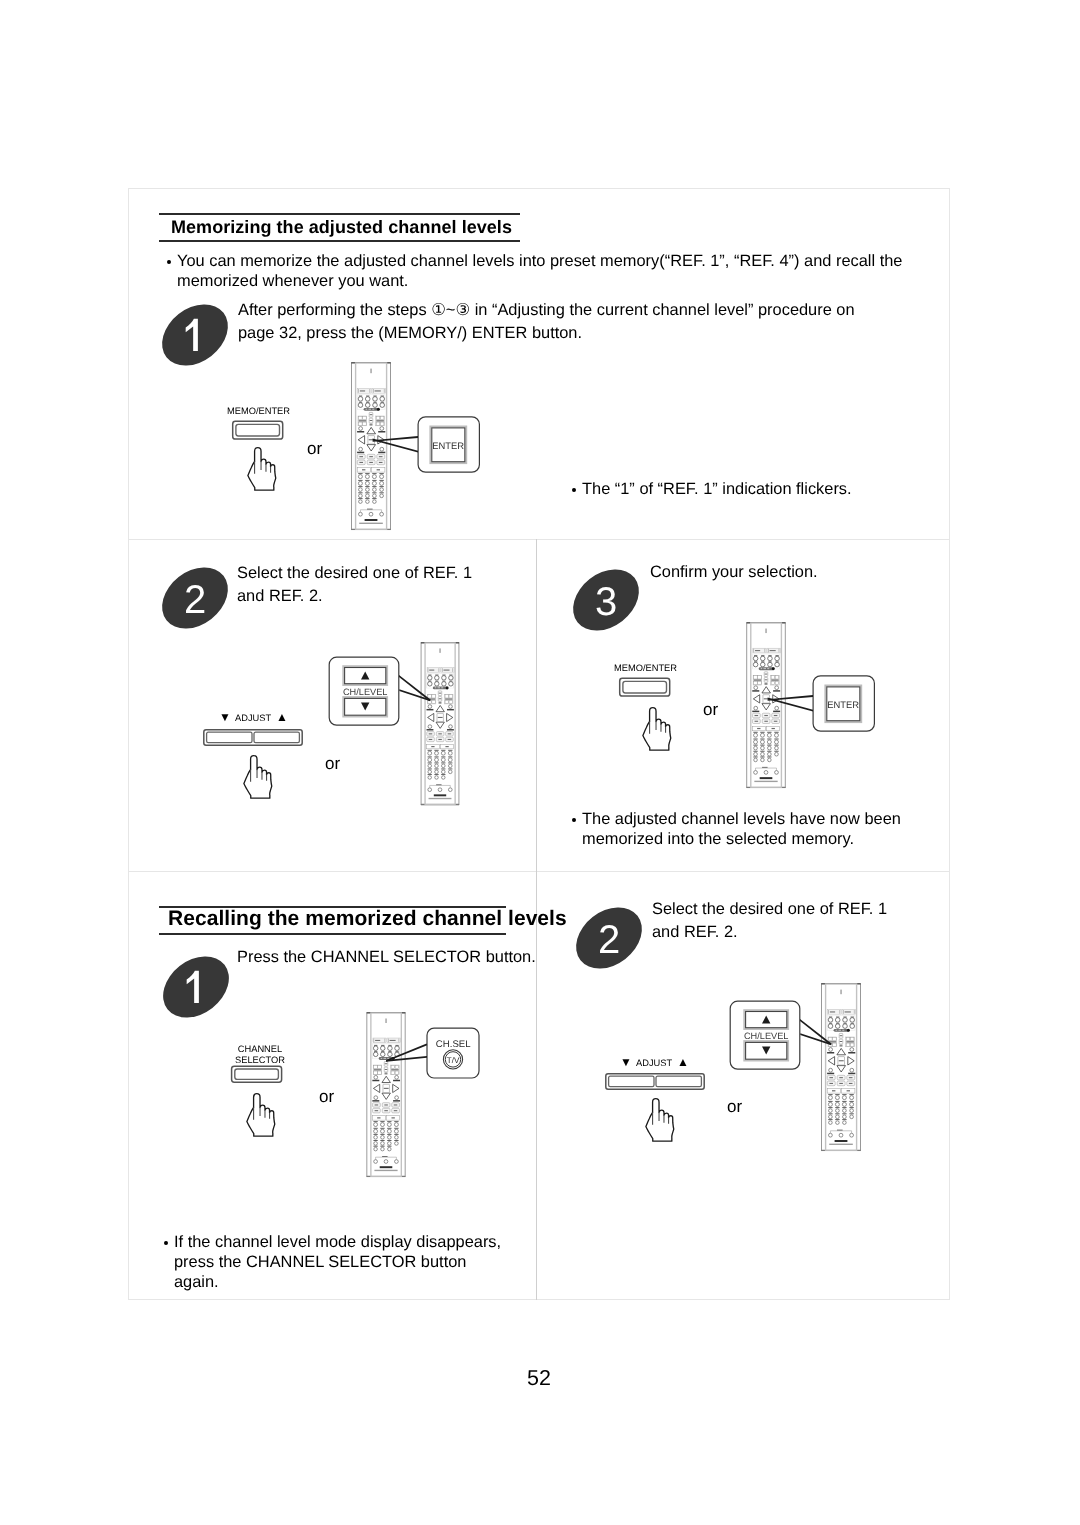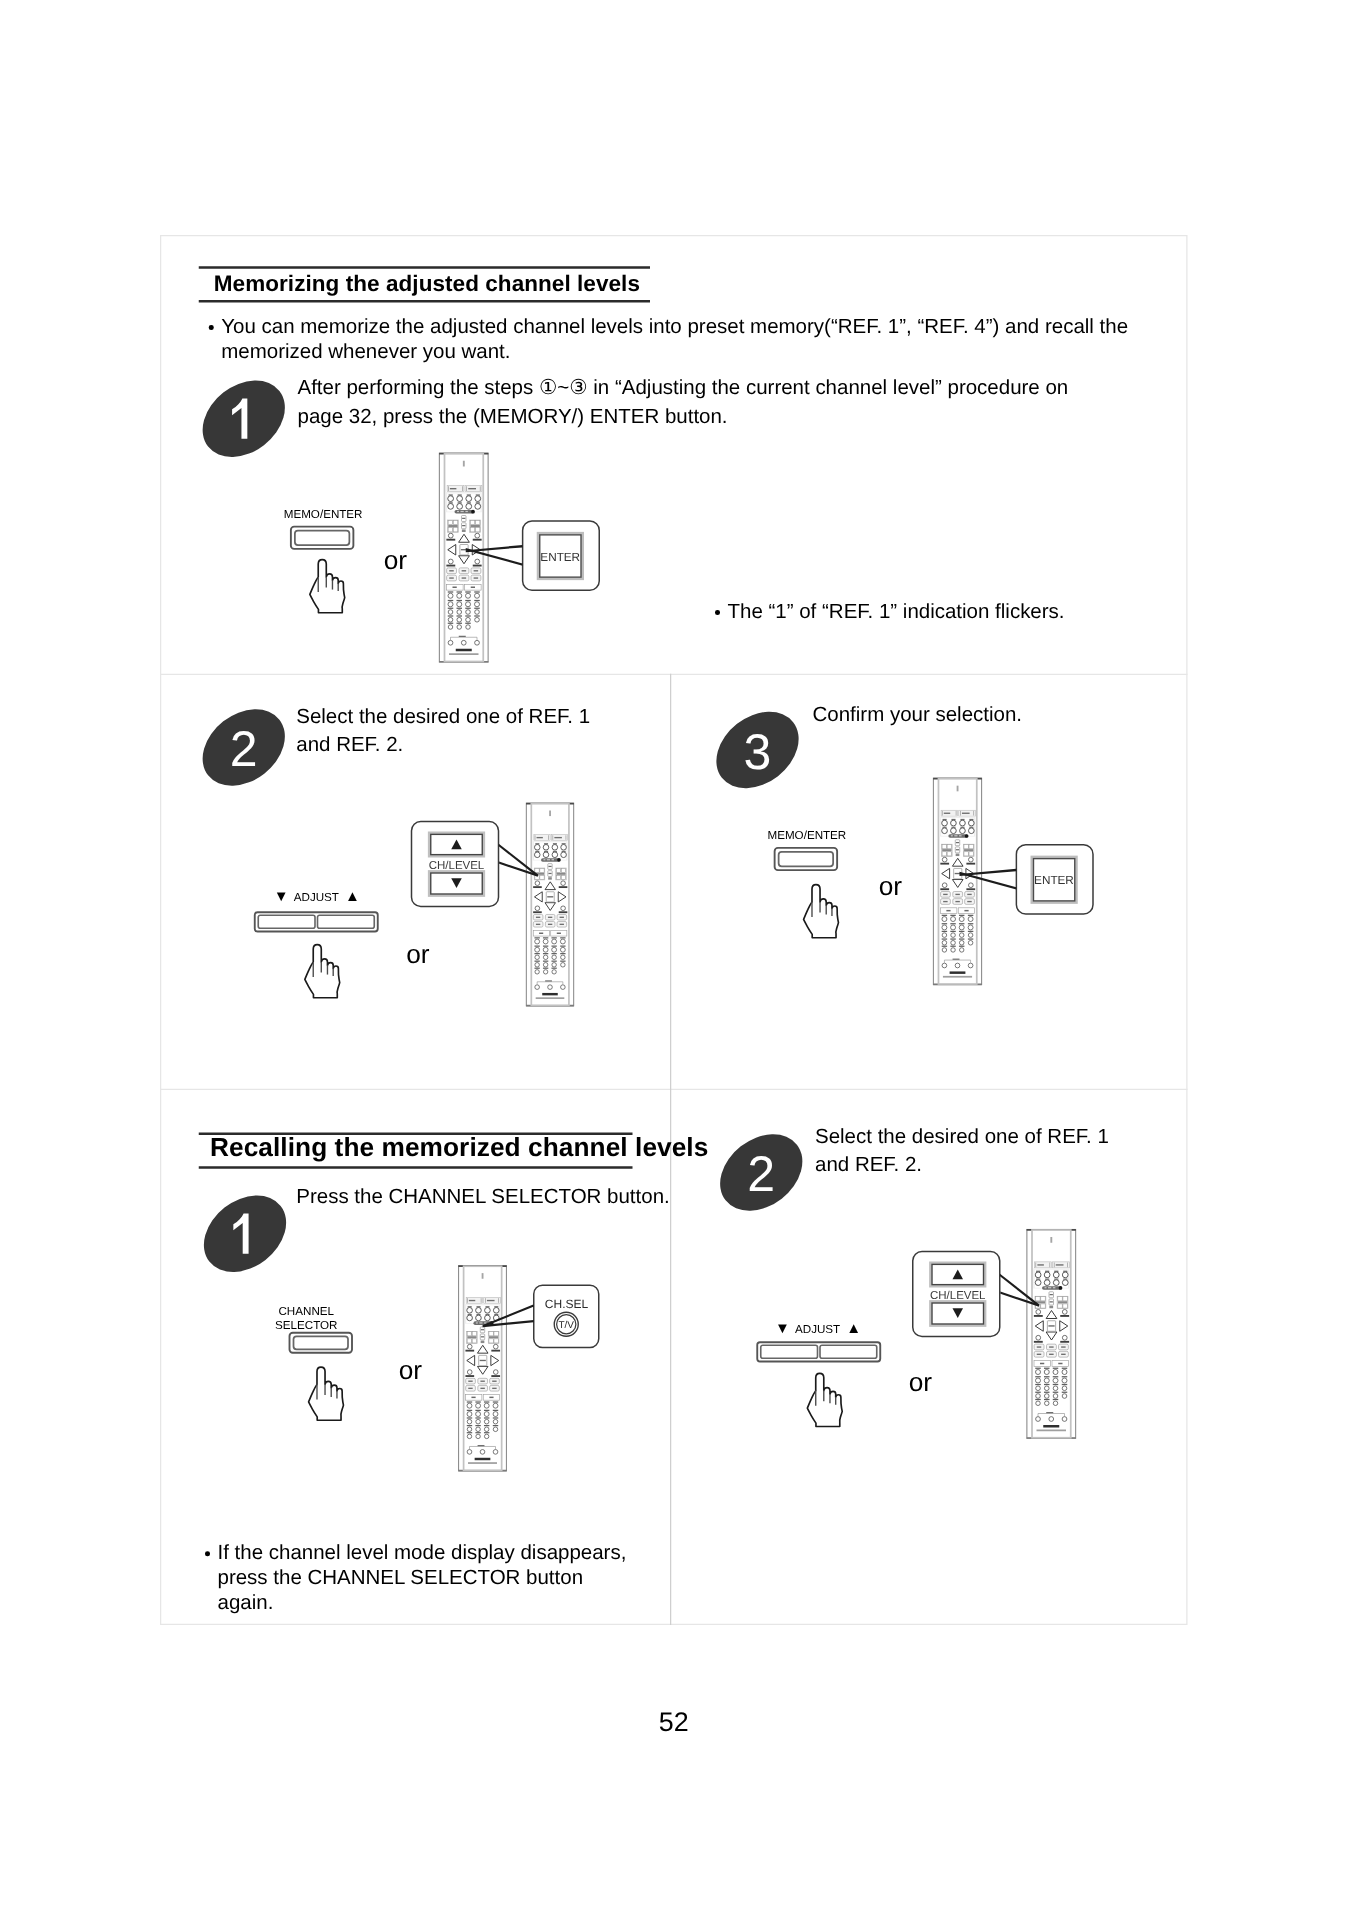--- a/index.html
+++ b/index.html
@@ -16,21 +16,21 @@
   .sec-head .title{font-size:18.0px;font-weight:bold;letter-spacing:0.05px;line-height:22px;padding:1px 0 2px 12px;white-space:nowrap;}
 
   .btext{position:absolute;font-size:16.4px;line-height:20px;}
   .btext .bullet{position:absolute;left:4px;top:9.4px;width:3.8px;height:3.8px;border-radius:50%;background:#000;font-size:0;}
   .btext .bt{display:block;padding-left:14px;}
 
   .stepbadge{position:absolute;}
   .stepbadge .num{font-family:"Liberation Sans",sans-serif;font-size:40px;fill:#fff;}
   .steptext{position:absolute;font-size:16.4px;line-height:23px;}
 
-  .orlabel{position:absolute;font-size:21px;line-height:17px;}
+  .orlabel{position:absolute;font-size:17px;line-height:17px;}
   .smalllabel{position:absolute;font-size:9.3px;line-height:11px;text-align:center;letter-spacing:0px;}
 
   svg{display:block;overflow:visible;}
   .pagenum{position:absolute;text-align:center;font-size:21.5px;line-height:22px;}
   .art{position:absolute;}
 </style>
 </head>
 <body>
 
 <div id="page">
@@ -159,39 +159,43 @@
     <path d="M55.6 2.8 h46.3 a7.5 7.5 0 0 1 7.5 7.5 v40.4 a7.5 7.5 0 0 1 -7.5 7.5 h-46.3 a7.5 7.5 0 0 1 -7.5 -7.5 v-40.4 a7.5 7.5 0 0 1 7.5 -7.5 z" fill="#fff" stroke="#3a3a3a" stroke-width="1.2" stroke-linejoin="round"></path>
     <rect x="60.6" y="12.7" width="35.4" height="36.2" fill="none" stroke="#bdbdbd" stroke-width="2.4"></rect>
     <rect x="61.8" y="13.9" width="33" height="33.8" fill="#fff" stroke="#4b4b4b" stroke-width="1.1"></rect>
     <text x="78.2" y="34.5" font-family="Liberation Sans, sans-serif" font-size="9.4" text-anchor="middle" fill="#333">ENTER</text>
   </svg>
   <svg class="art" style="left:763px;top:685px" width="54" height="32" viewBox="0 0 54 32">
     <path d="M4.6 14.2 L50.0 10.0 L50.0 11.9 L4.6 15.8 Z" fill="#1c1c1c"></path>
     <path d="M4.6 14.2 L50.0 26.6 L50.0 24.7 L4.6 12.4 Z" fill="#1c1c1c"></path>
   </svg>
 
+  <div class="btext" style="left:568px;top:809px;width:345px">
+    <span class="bullet">·</span>
+    <span class="bt">The adjusted channel levels have now been memorized into the selected memory.</span>
+  </div>
 
   <div class="sec-head" style="left:159px;top:906px;width:347px">
     <div class="rule"></div>
     <div class="title" style="font-size:21px;padding:0 0 3px 9px">Recalling the memorized channel levels</div>
     <div class="rule"></div>
   </div>
 
   <svg class="stepbadge" style="left:164px;top:955px" width="64" height="64" viewBox="0 0 64 64">
     <ellipse cx="32" cy="32" rx="36.2" ry="26.6" fill="#373737" transform="rotate(-38 32 32)"></ellipse>
     <g transform="translate(19.6,15.7) scale(1.025)">
         <use href="#digit-1"></use>
       </g>
     <text font-size="0" x="0" y="0">1</text>
   </svg>
   <div class="steptext" style="left:237px;top:946px;width:320px">
     <div>Press the CHANNEL SELECTOR button.</div>
   </div>
 
-  <div class="smalllabel" style="left:200px;top:1044px;width:90px">
+  <div class="smalllabel" style="left:215px;top:1044px;width:90px">
     <div>CHANNEL</div>
     <div>SELECTOR</div>
   </div>
   <svg class="art" style="left:229px;top:1064px" width="56" height="22" viewBox="0 0 56 22">
     <rect x="2.6" y="2.2" width="50" height="16" rx="2.6" fill="#fff" stroke="#555" stroke-width="1.5"></rect>
     <rect x="5.8" y="5.0" width="43.6" height="10.4" rx="2.4" fill="#fff" stroke="#666" stroke-width="1.4"></rect>
   </svg>
   <svg class="art" style="left:246px;top:1090px" width="30" height="50" viewBox="0 0 34 52">
       <use href="#hand-art"></use>
     </svg>

